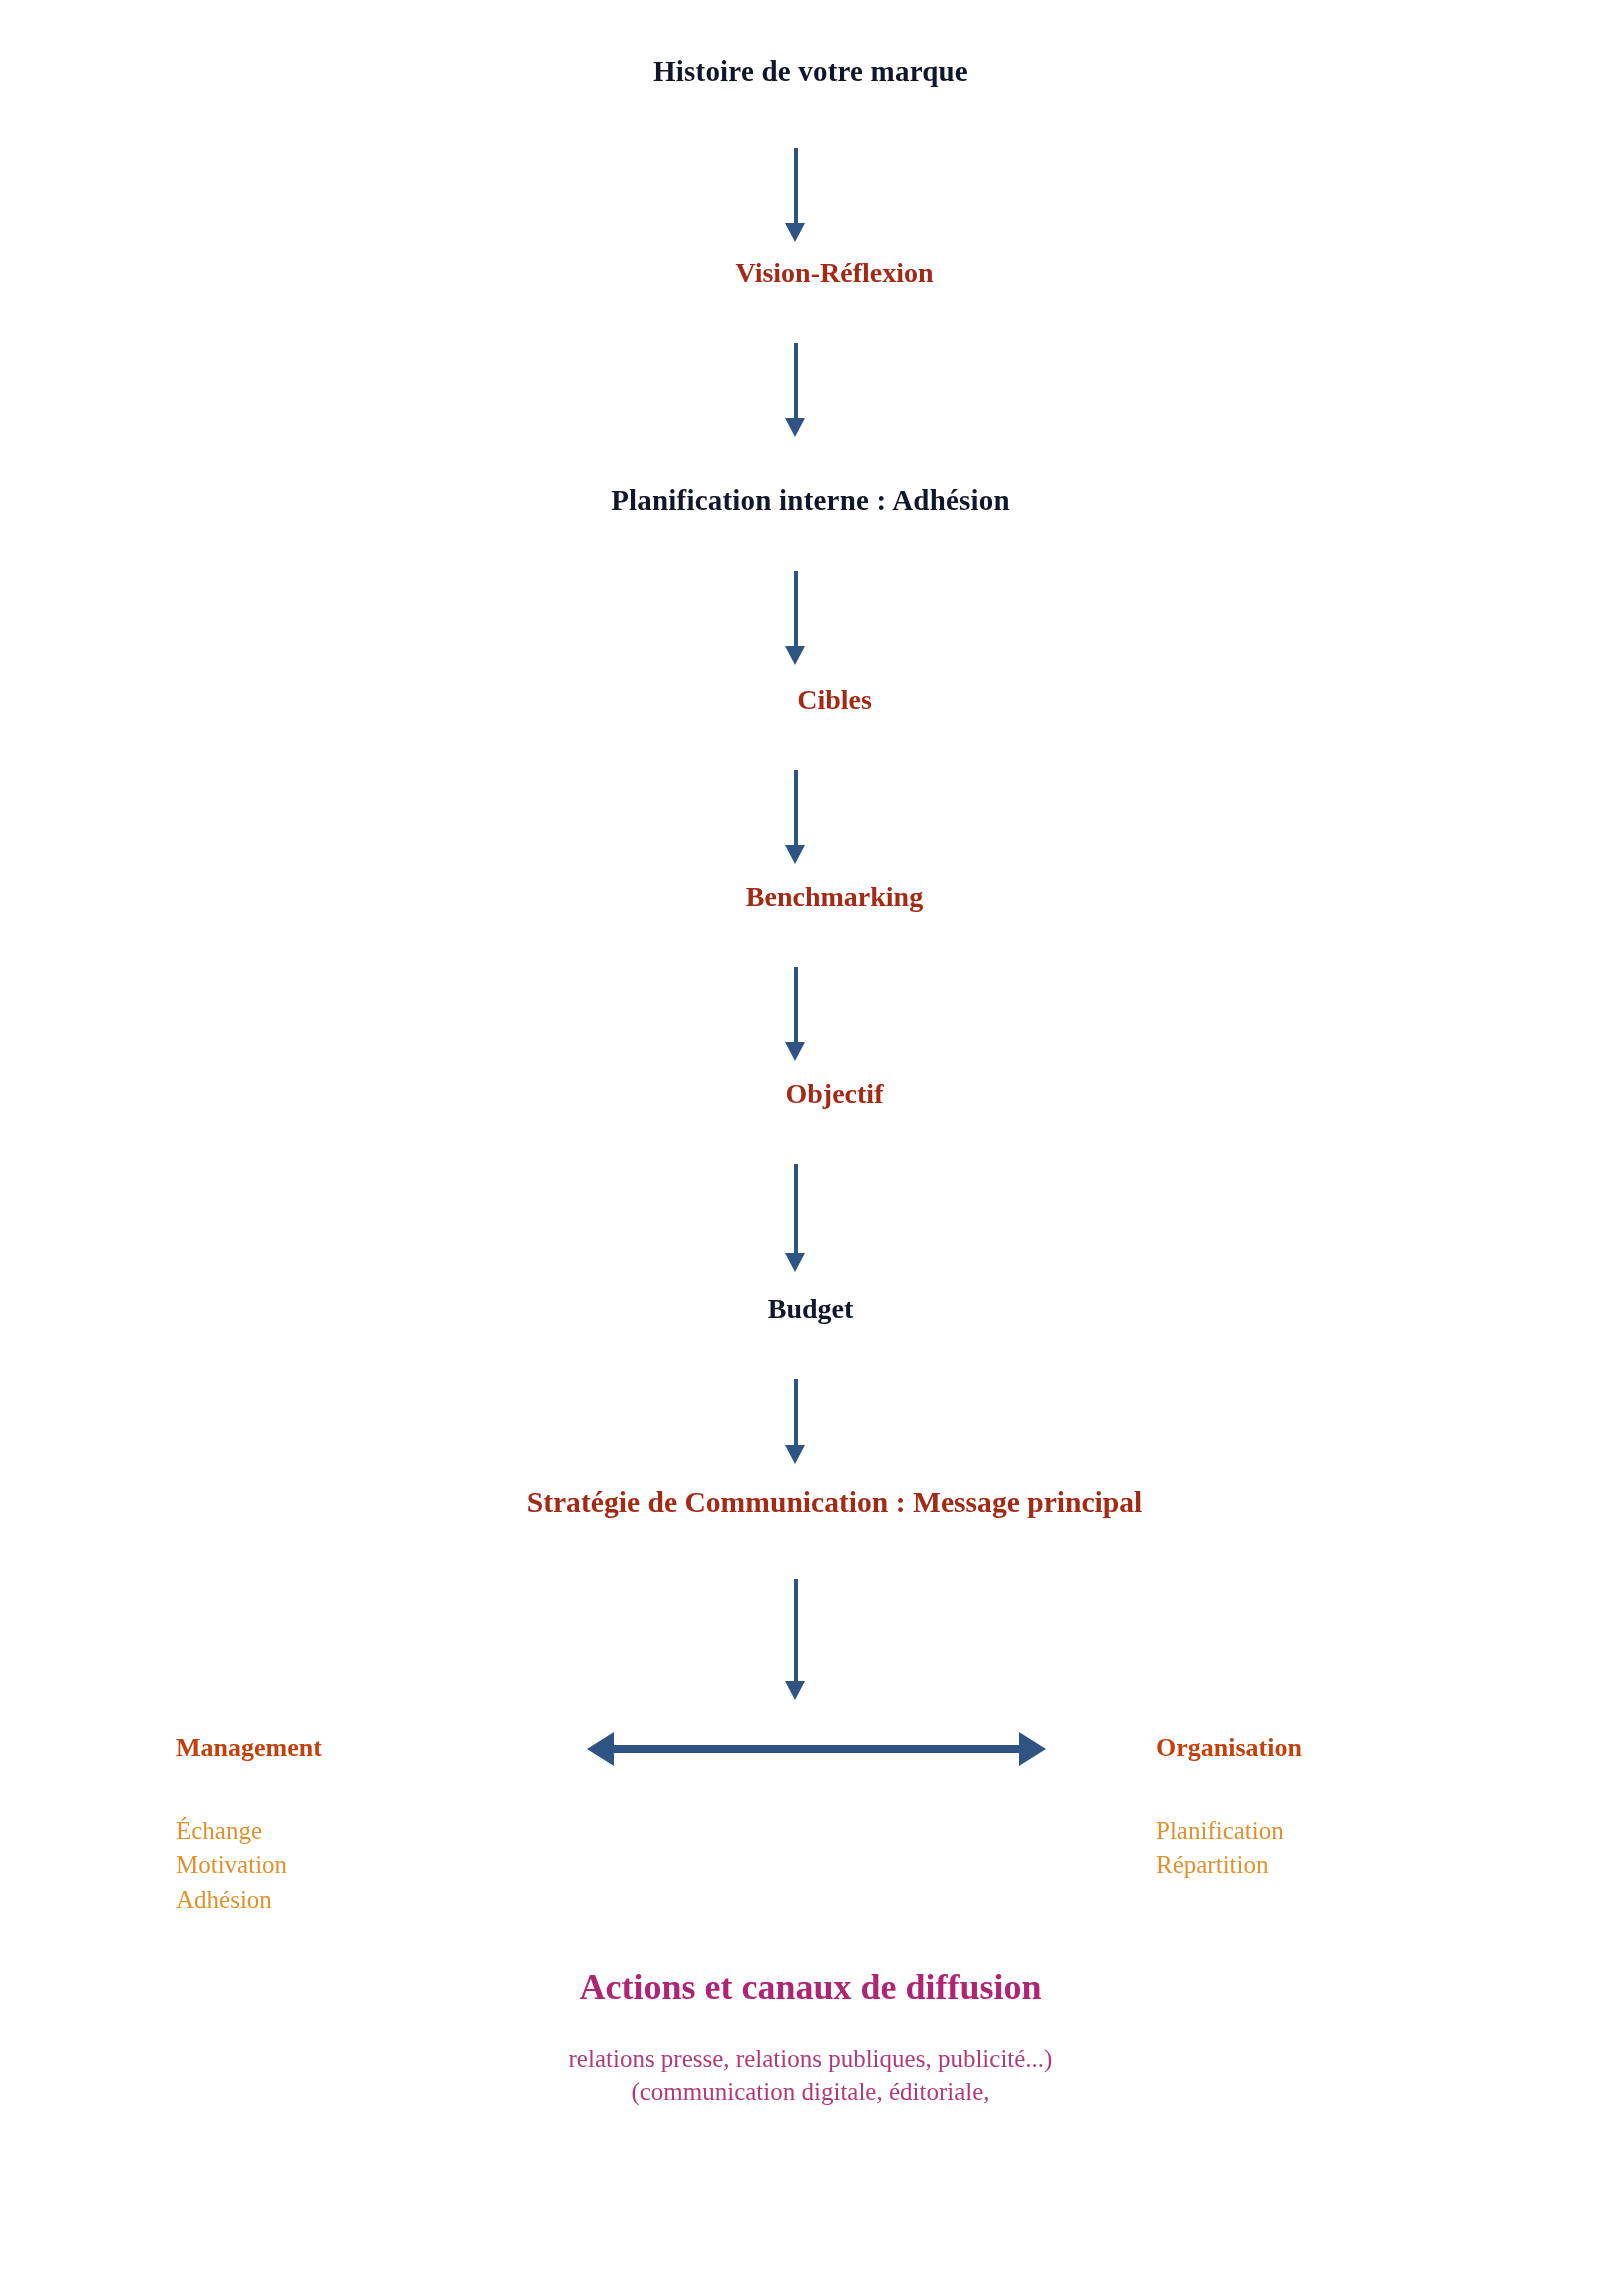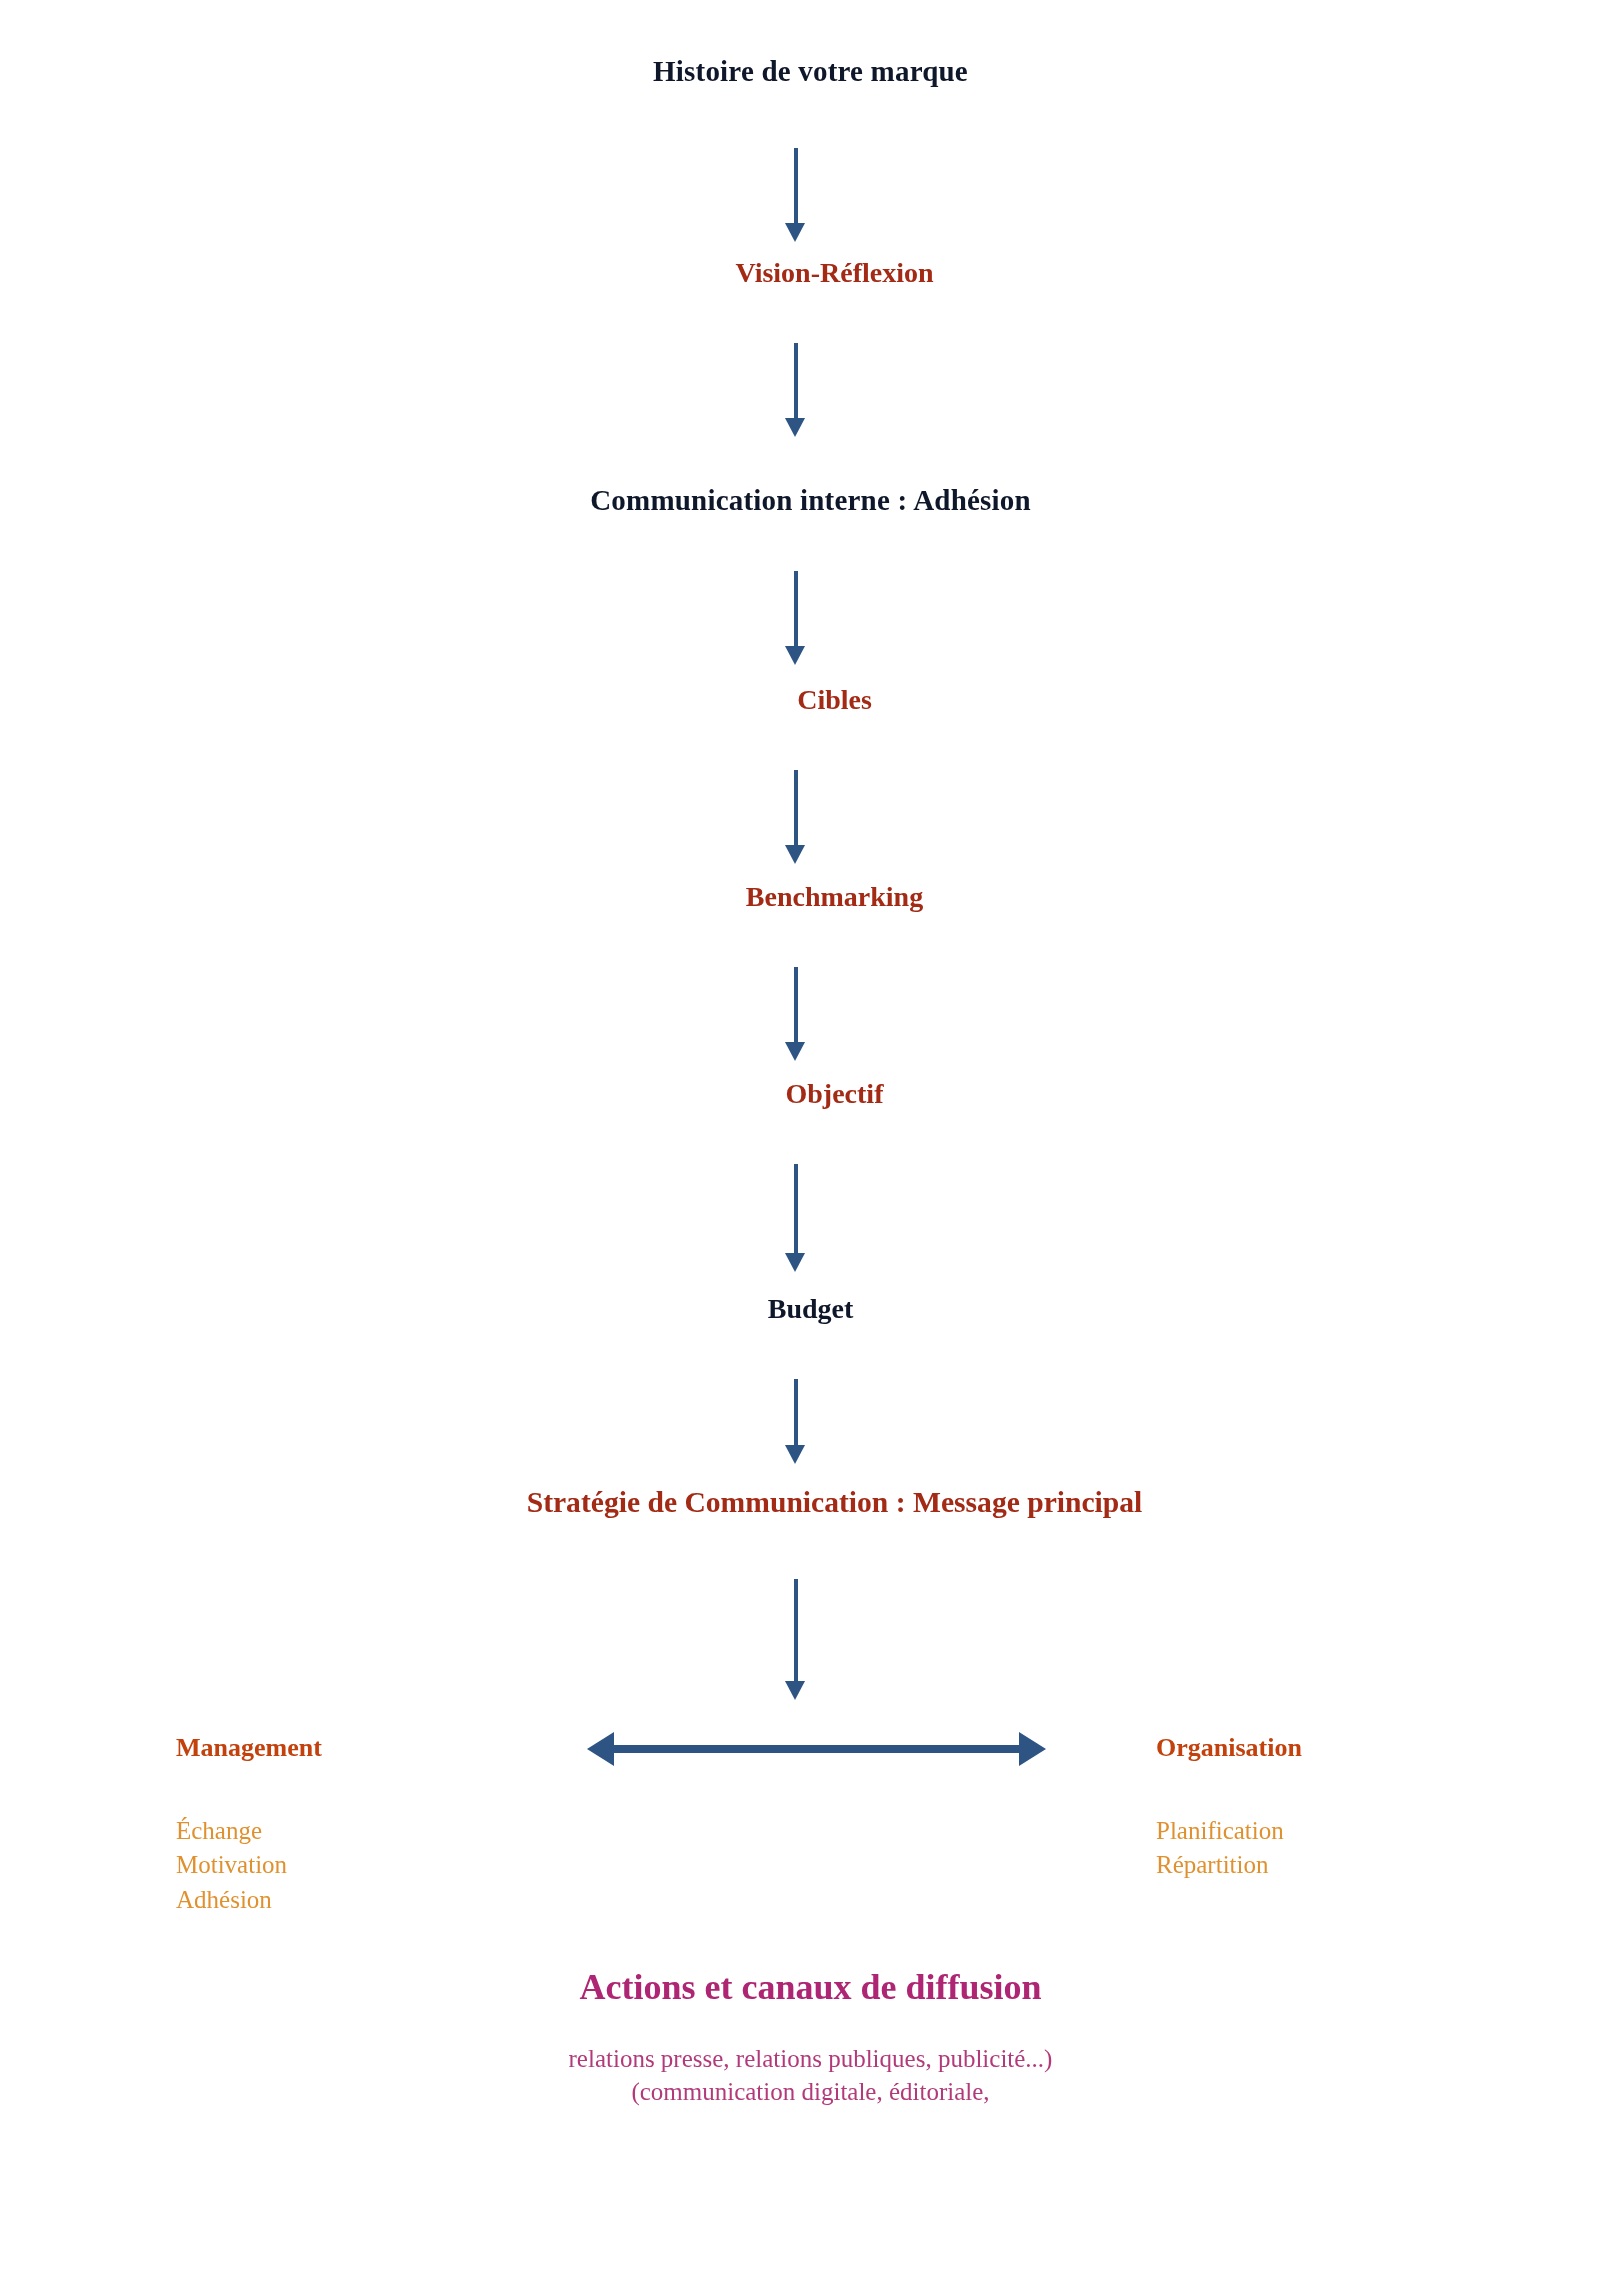--- a/index.html
+++ b/index.html
@@ -132,21 +132,21 @@
     <div class="head" style="top:75px;"></div>
   </div>
 
   <div class="node brick sz-2" style="top:258px;">Vision-Réflexion</div>
 
   <div class="v-arrow" style="top:343px;height:99px;">
     <div class="shaft" style="height:79px;"></div>
     <div class="head" style="top:75px;"></div>
   </div>
 
-  <div class="node orange sz-1" style="top:485px;">Communication interne : Adhésion</div>
+  <div class="node orange sz-1" style="top:485px;">Planification interne : Adhésion</div>
 
   <div class="v-arrow" style="top:571px;height:99px;">
     <div class="shaft" style="height:79px;"></div>
     <div class="head" style="top:75px;"></div>
   </div>
 
   <div class="node brick sz-2" style="top:685px;">Cibles</div>
 
   <div class="v-arrow" style="top:770px;height:99px;">
     <div class="shaft" style="height:79px;"></div>

